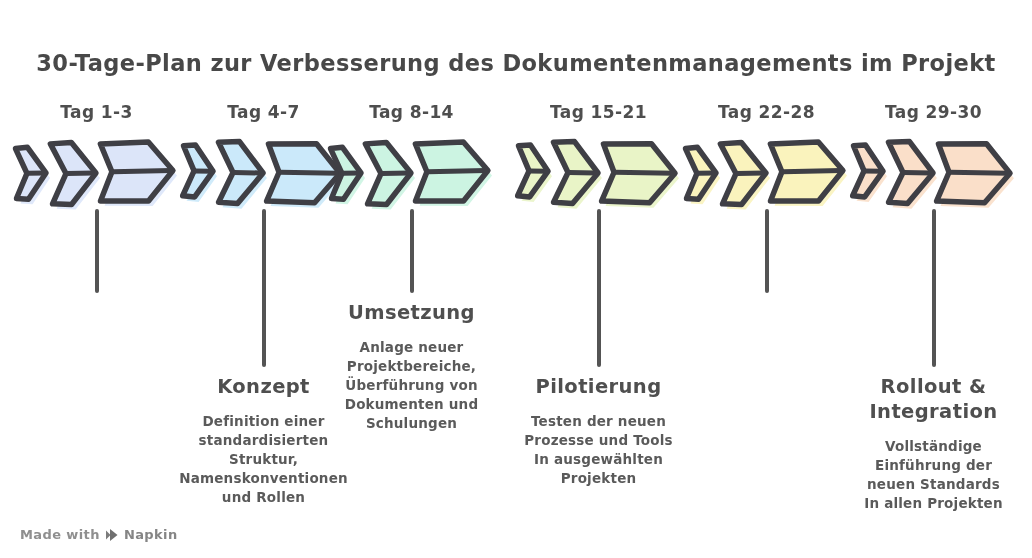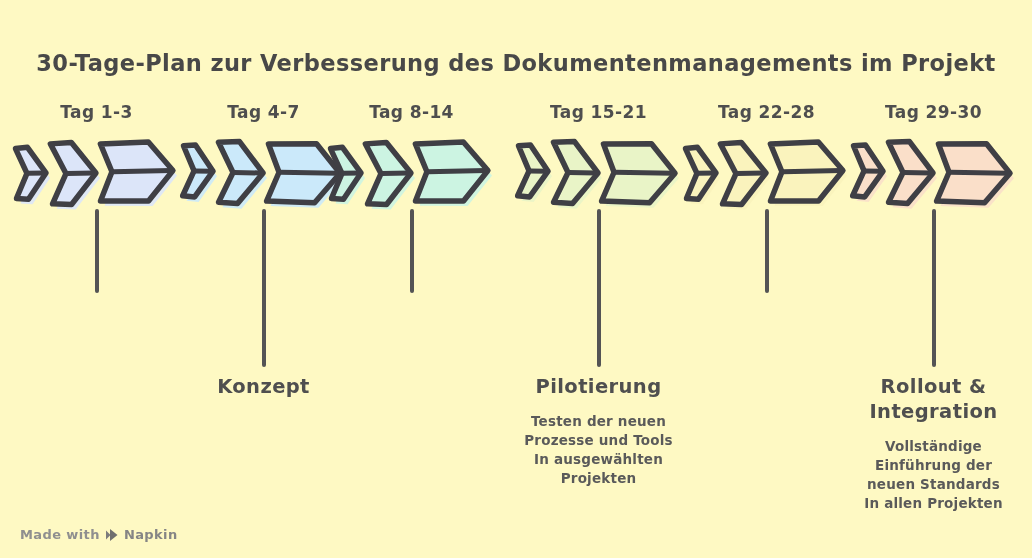--- a/index.html
+++ b/index.html
@@ -3,21 +3,21 @@
 <meta charset="utf-8">
 <style>
   html,body{margin:0;padding:0;}
   body{
     font-family:"DejaVu Sans","Liberation Sans",sans-serif;
     background:#e8e8e8;
   }
   .canvas{
     position:relative;
     width:1032px;height:558px;
-    background:#fef9c3;
+    background:#ffffff;
     overflow:hidden;
   }
   .main-title{
     position:absolute;left:0;top:50px;width:1032px;
     text-align:center;
     font-size:22.5px;font-weight:700;letter-spacing:.4px;
     color:#484848;
   }
   .column{position:absolute;top:0;width:167px;height:558px;}
   .day-label{
@@ -107,40 +107,53 @@
         <path class="shape-main" d="M38,6 L59,5 L83,36 L58,67 L39,66 L53,36 Z"></path>
         <path class="shape-main" d="M88,7 L136,6 L160,35 L135,65 L87,64 L99,35 Z"></path>
         <path class="shape-midline" d="M15,35 L32,35"></path>
         <path class="shape-midline" d="M54,36 L81,36"></path>
         <path class="shape-midline" d="M100,35 L158,35"></path>
       </svg>
     </div>
     <div class="connector low"></div>
     <div class="col-text low">
       <div class="stage-title">Konzept</div>
+      <div class="stage-desc">Definition einer
+standardisierten
+Struktur,
+Namenskonventionen
+und Rollen</div>
     </div>
   </div>
       <div class="column" style="left: 328px; --fill: #ccf4e2;">
     <div class="day-label">Tag 8-14</div>
     <div class="chevrons">
       <svg width="167" height="76" viewBox="0 0 167 76">
         <g class="echo" transform="translate(4,5)">
           <path class="shape-echo" d="M3,10 L15,9 L33,35 L15,61 L3,60 L14,35 Z"></path>
           <path class="shape-echo" d="M38,6 L59,5 L83,36 L58,67 L39,66 L53,36 Z"></path>
           <path class="shape-echo" d="M88,7 L136,6 L160,35 L135,65 L87,64 L99,35 Z"></path>
         </g>
         <path class="shape-main" d="M3,10 L15,9 L33,35 L15,61 L3,60 L14,35 Z"></path>
         <path class="shape-main" d="M38,6 L59,5 L83,36 L58,67 L39,66 L53,36 Z"></path>
         <path class="shape-main" d="M88,7 L136,6 L160,35 L135,65 L87,64 L99,35 Z"></path>
         <path class="shape-midline" d="M15,35 L32,35"></path>
         <path class="shape-midline" d="M54,36 L81,36"></path>
         <path class="shape-midline" d="M100,35 L158,35"></path>
       </svg>
     </div>
     <div class="connector high"></div>
+    <div class="col-text high">
+      <div class="stage-title">Umsetzung</div>
+      <div class="stage-desc">Anlage neuer
+Projektbereiche,
+Überführung von
+Dokumenten und
+Schulungen</div>
+    </div>
   </div>
       <div class="column" style="left: 515px; --fill: #e9f4c7;">
     <div class="day-label">Tag 15-21</div>
     <div class="chevrons">
       <svg width="167" height="76" viewBox="0 0 167 76">
         <g class="echo" transform="translate(4,5)">
           <path class="shape-echo" d="M3,10 L15,9 L33,35 L15,61 L3,60 L14,35 Z"></path>
           <path class="shape-echo" d="M38,6 L59,5 L83,36 L58,67 L39,66 L53,36 Z"></path>
           <path class="shape-echo" d="M88,7 L136,6 L160,35 L135,65 L87,64 L99,35 Z"></path>
         </g>

